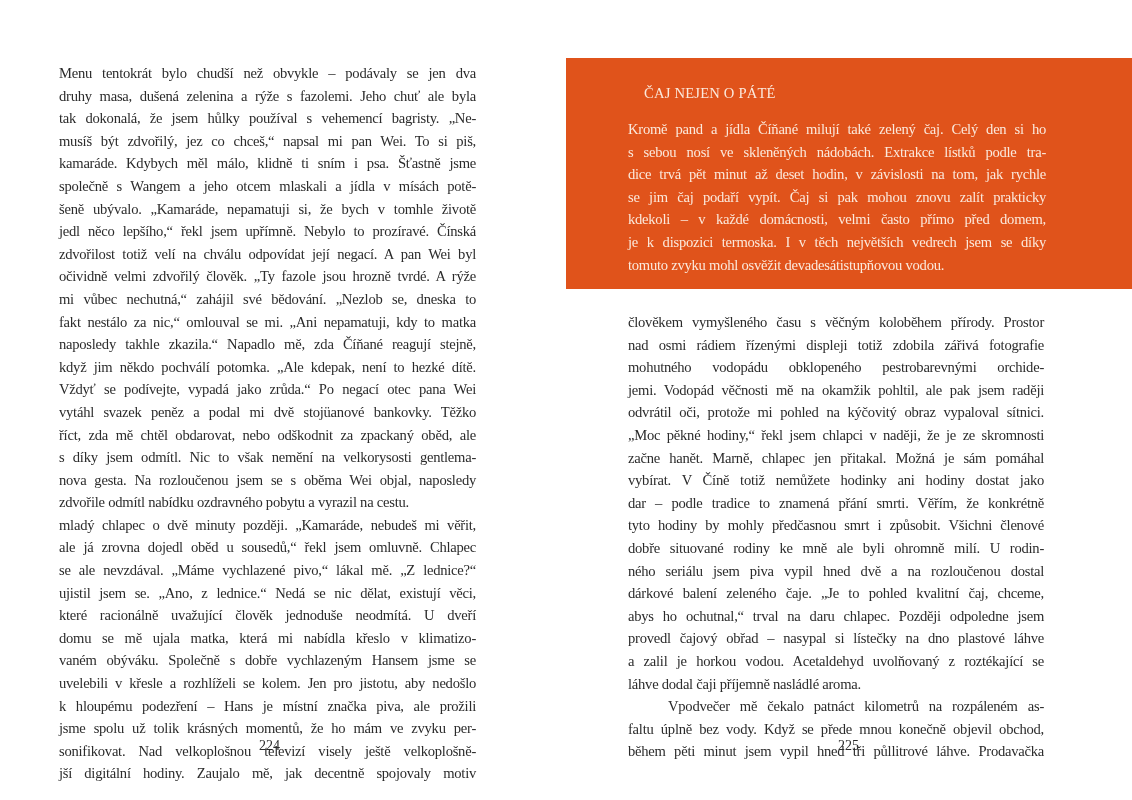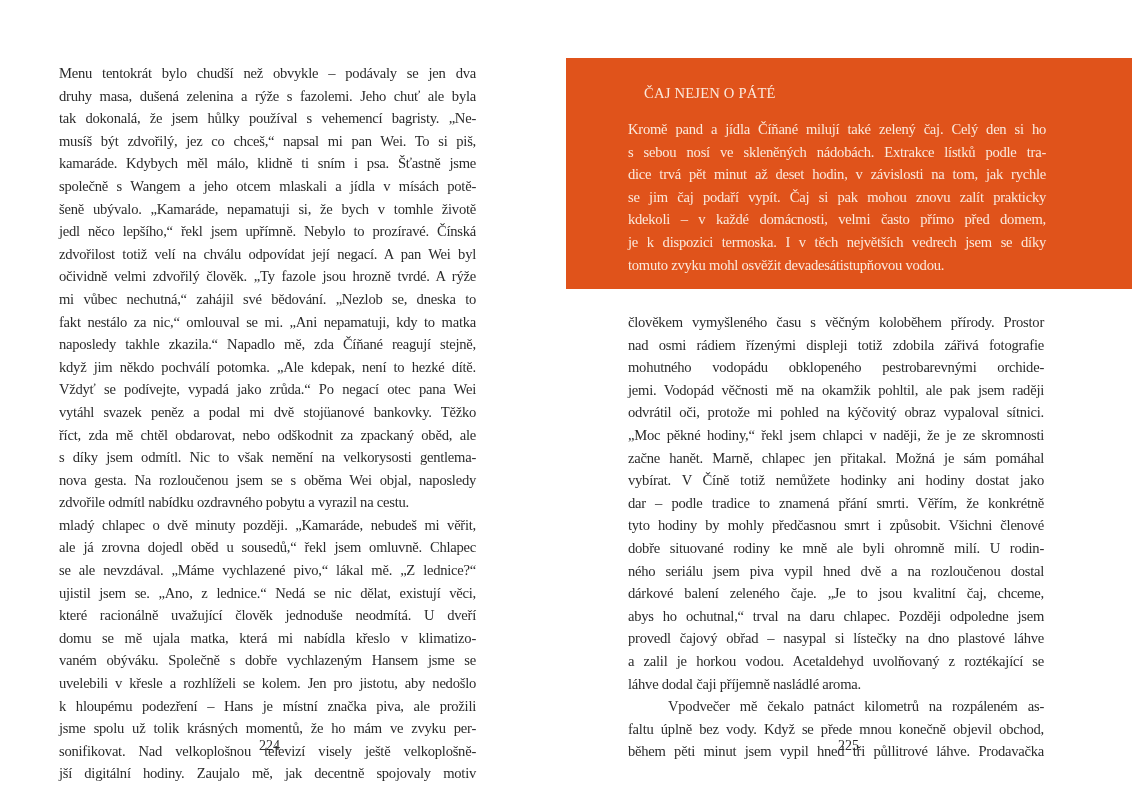--- a/index.html
+++ b/index.html
@@ -102,21 +102,21 @@
     <span class="line">mohutného vodopádu obklopeného pestrobarevnými orchide-</span>
     <span class="line">jemi. Vodopád věčnosti mě na okamžik pohltil, ale pak jsem raději</span>
     <span class="line">odvrátil oči, protože mi pohled na kýčovitý obraz vypaloval sítnici.</span>
     <span class="line">„Moc pěkné hodiny,“ řekl jsem chlapci v naději, že je ze skromnosti</span>
     <span class="line">začne hanět. Marně, chlapec jen přitakal. Možná je sám pomáhal</span>
     <span class="line">vybírat. V Číně totiž nemůžete hodinky ani hodiny dostat jako</span>
     <span class="line">dar – podle tradice to znamená přání smrti. Věřím, že konkrétně</span>
     <span class="line">tyto hodiny by mohly předčasnou smrt i způsobit. Všichni členové</span>
     <span class="line">dobře situované rodiny ke mně ale byli ohromně milí. U rodin-</span>
     <span class="line">ného seriálu jsem piva vypil hned dvě a na rozloučenou dostal</span>
-    <span class="line">dárkové balení zeleného čaje. „Je to jsou kvalitní čaj, chceme,</span>
+    <span class="line">dárkové balení zeleného čaje. „Je to pohled kvalitní čaj, chceme,</span>
     <span class="line">abys ho ochutnal,“ trval na daru chlapec. Později odpoledne jsem</span>
     <span class="line">provedl čajový obřad – nasypal si lístečky na dno plastové láhve</span>
     <span class="line">a zalil je horkou vodou. Acetaldehyd uvolňovaný z roztékající se</span>
     <span class="line last">láhve dodal čaji příjemně nasládlé aroma.</span>
     <span class="line indent">Vpodvečer mě čekalo patnáct kilometrů na rozpáleném as-</span>
     <span class="line">faltu úplně bez vody. Když se přede mnou konečně objevil obchod,</span>
     <span class="line">během pěti minut jsem vypil hned tři půllitrové láhve. Prodavačka</span>
   </div>
   <div class="page-number pn-right">225</div>
 </div>

